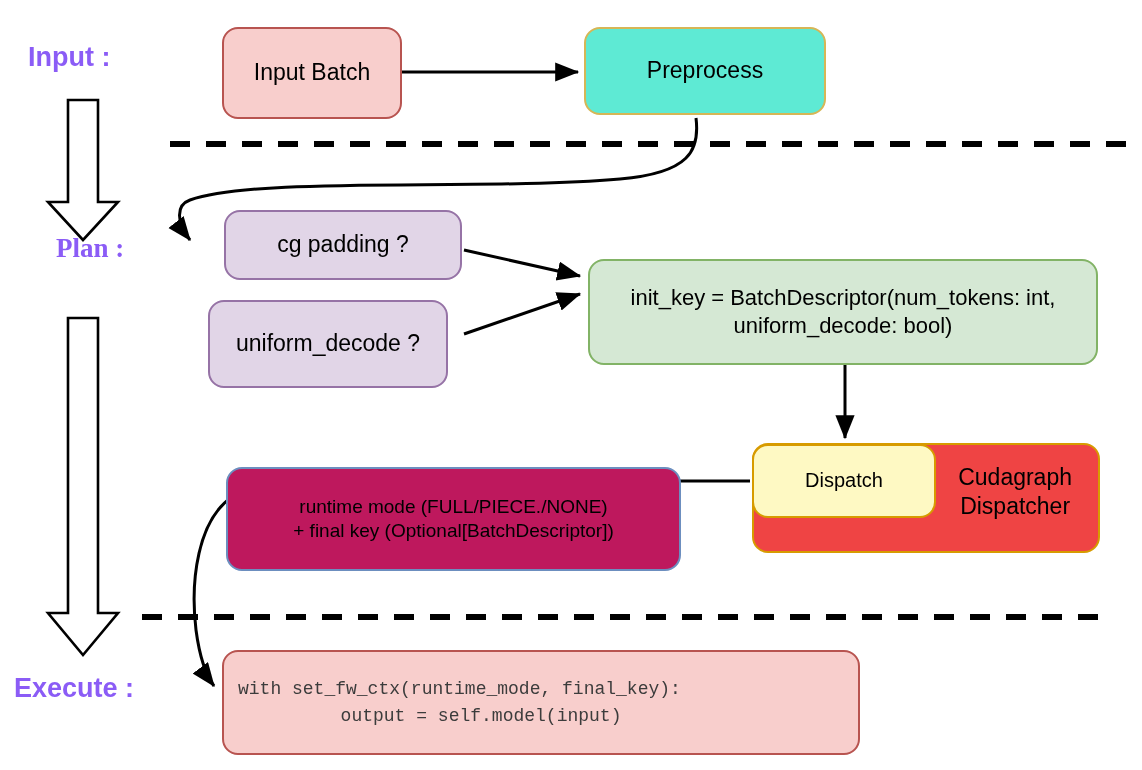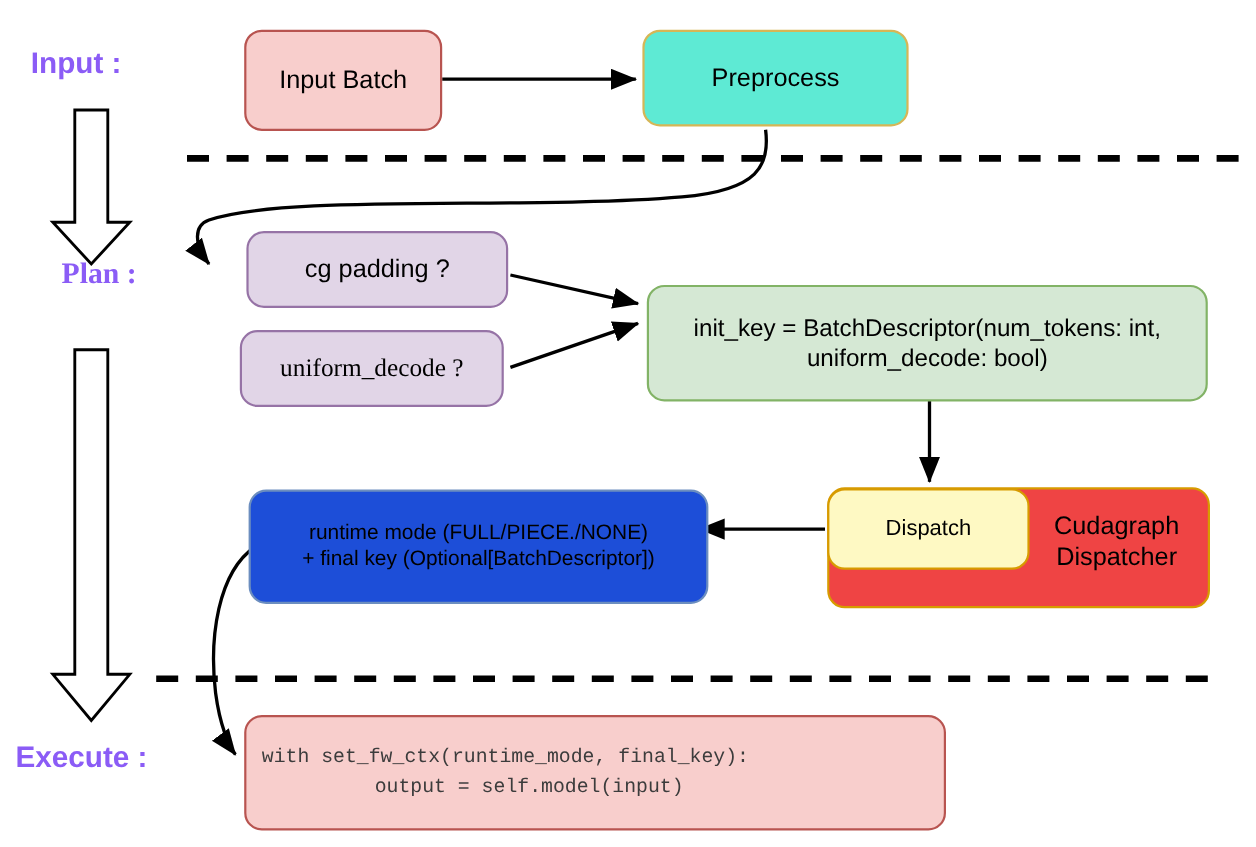--- a/index.html
+++ b/index.html
@@ -104,29 +104,29 @@
   <div class="stage-label" style="left:28px; top:42px;">Input :</div>
   <div class="stage-label" style="left:56px; top:233px;font-family:Liberation Serif, serif;">Plan :</div>
   <div class="stage-label" style="left:14px; top:673px;">Execute :</div>
 
   <div class="node n-input-batch" style="left:222px; top:27px; width:180px; height:92px; background:#f8cecc; border-color:#b85450;">Input Batch</div>
 
   <div class="node n-preprocess" style="left:584px; top:27px; width:242px; height:88px; background:#5eead4; border-color:#d6b656;">Preprocess</div>
 
   <div class="node n-cg-padding" style="left:224px; top:210px; width:238px; height:70px; background:#e1d5e7; border-color:#9673a6;">cg padding ?</div>
 
-  <div class="node n-uniform" style="left:218px; top:300px; width:240px; height:70px; background:#e1d5e7; border-color:#9673a6;font-family:Liberation Serif, serif;">uniform_decode ?</div>
+  <div class="node n-uniform" style="left:208px; top:300px; width:240px; height:88px; background:#e1d5e7; border-color:#9673a6;">uniform_decode ?</div>
 
   <div class="node n-initkey" style="left:588px; top:231px; width:510px; height:106px; background:#d5e8d4; border-color:#82b366;margin-top:28px;">init_key = BatchDescriptor(num_tokens: int,
 uniform_decode: bool)</div>
 
   <div class="node n-dispatcher" style="left:752px; top:443px; width:348px; height:110px; background:#ef4444; border-color:#d79b00;">Cudagraph
 Dispatcher</div>
 
   <div class="node n-dispatch" style="left:752px; top:444px; width:184px; height:74px; background:#fef9c3; border-color:#d79b00;">Dispatch</div>
 
-  <div class="node n-runtime" style="left:226px; top:445px; width:418px; height:104px; background:#1d4ed8; border-color:#6c8ebf;">runtime mode (FULL/PIECE./NONE)
+  <div class="node n-runtime" style="left:226px; top:467px; width:455px; height:104px; background:#be185d; border-color:#6c8ebf;">runtime mode (FULL/PIECE./NONE)
 + final key (Optional[BatchDescriptor])</div>
 
   <div class="node code-node" style="left:222px; top:650px; width:638px; height:105px; background:#f8cecc; border-color:#b85450;">with set_fw_ctx(runtime_mode, final_key):
     output = self.model(input)</div>
 
 </div>
 
 </body></html>

